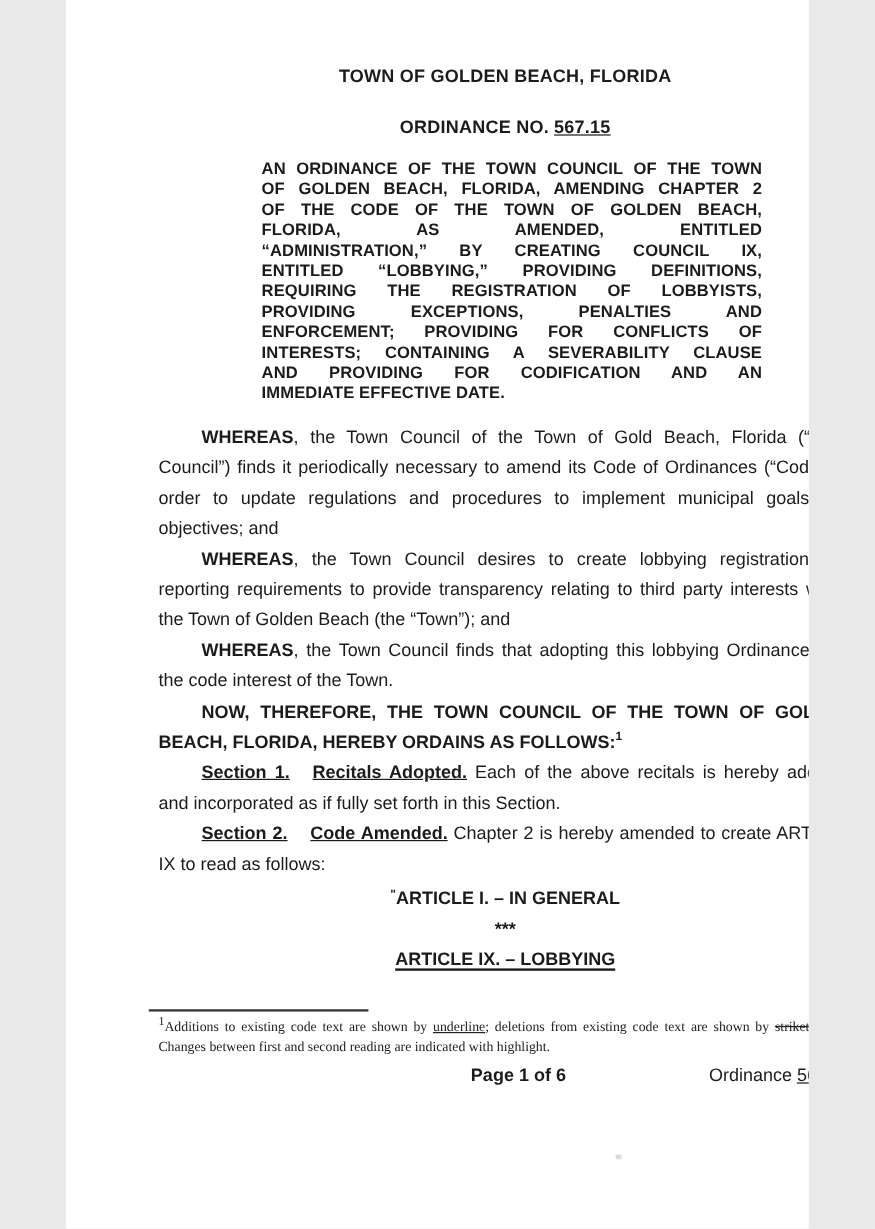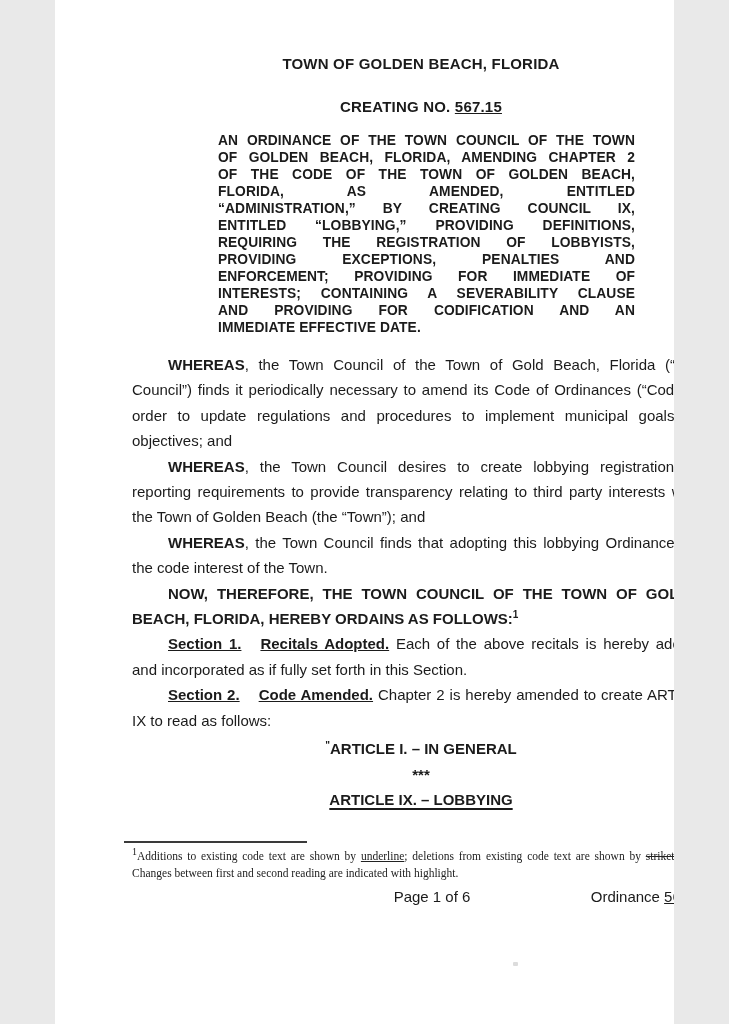--- a/index.html
+++ b/index.html
@@ -54,48 +54,48 @@
     position:absolute; left:77px; top:848px; width:578px;
     font-family:"Liberation Serif", serif; font-size:11.5px; line-height:17px;
     color:#222;
   }
   .fn-line1 { text-align:justify; text-align-last:justify; }
   .fn-line2 { text-align:left; }
 
   .page-footer {
     position:absolute; left:77px; top:888px; width:578px; font-size:15px;
   }
-  .footer-center { text-align:center; transform:translateX(11px); }
+  .footer-center { text-align:center; transform:translateX(11px);font-weight:bold; }
   .footer-right { position:absolute; right:0; top:0; }
 
   .scan-speck {
     position:absolute; left:458px; top:962px; width:5px; height:4px;
     background:#dcdcdc; border-radius:1px;
   }
 </style>
 </head>
 <body>
 
 <div class="page">
   <div class="content">
 
     <div class="doc-title">TOWN OF GOLDEN BEACH, FLORIDA</div>
 
-    <div class="doc-subtitle"><span>CREATING NO. </span><span class="u">567.15</span></div>
+    <div class="doc-subtitle"><span>ORDINANCE NO. </span><span class="u">567.15</span></div>
 
     <div class="caption">
       <div class="cap-line">AN ORDINANCE OF THE TOWN COUNCIL OF THE TOWN</div>
       <div class="cap-line">OF GOLDEN BEACH, FLORIDA, AMENDING CHAPTER 2</div>
       <div class="cap-line">OF THE CODE OF THE TOWN OF GOLDEN BEACH,</div>
       <div class="cap-line">FLORIDA, AS AMENDED, ENTITLED</div>
       <div class="cap-line">“ADMINISTRATION,” BY CREATING COUNCIL IX,</div>
       <div class="cap-line">ENTITLED “LOBBYING,” PROVIDING DEFINITIONS,</div>
       <div class="cap-line">REQUIRING THE REGISTRATION OF LOBBYISTS,</div>
       <div class="cap-line">PROVIDING EXCEPTIONS, PENALTIES AND</div>
-      <div class="cap-line">ENFORCEMENT; PROVIDING FOR IMMEDIATE OF</div>
+      <div class="cap-line">ENFORCEMENT; PROVIDING FOR CONFLICTS OF</div>
       <div class="cap-line">INTERESTS; CONTAINING A SEVERABILITY CLAUSE</div>
       <div class="cap-line">AND PROVIDING FOR CODIFICATION AND AN</div>
       <div class="cap-line last">IMMEDIATE EFFECTIVE DATE.</div>
     </div>
 
     <div class="bodytext">
       <p class="body-p"><b>WHEREAS</b><span>, the Town Council of the Town of Gold Beach, Florida (“Town Council”) finds it periodically necessary to amend its Code of Ordinances (“Code”) in order to update regulations and procedures to implement municipal goals and objectives; and</span></p>
       <p class="body-p"><b>WHEREAS</b><span>, the Town Council desires to create lobbying registration and reporting requirements to provide transparency relating to third party interests within the Town of Golden Beach (the “Town”); and</span></p>
       <p class="body-p"><b>WHEREAS</b><span>, the Town Council finds that adopting this lobbying Ordinance is in the code interest of the Town.</span></p>
 

